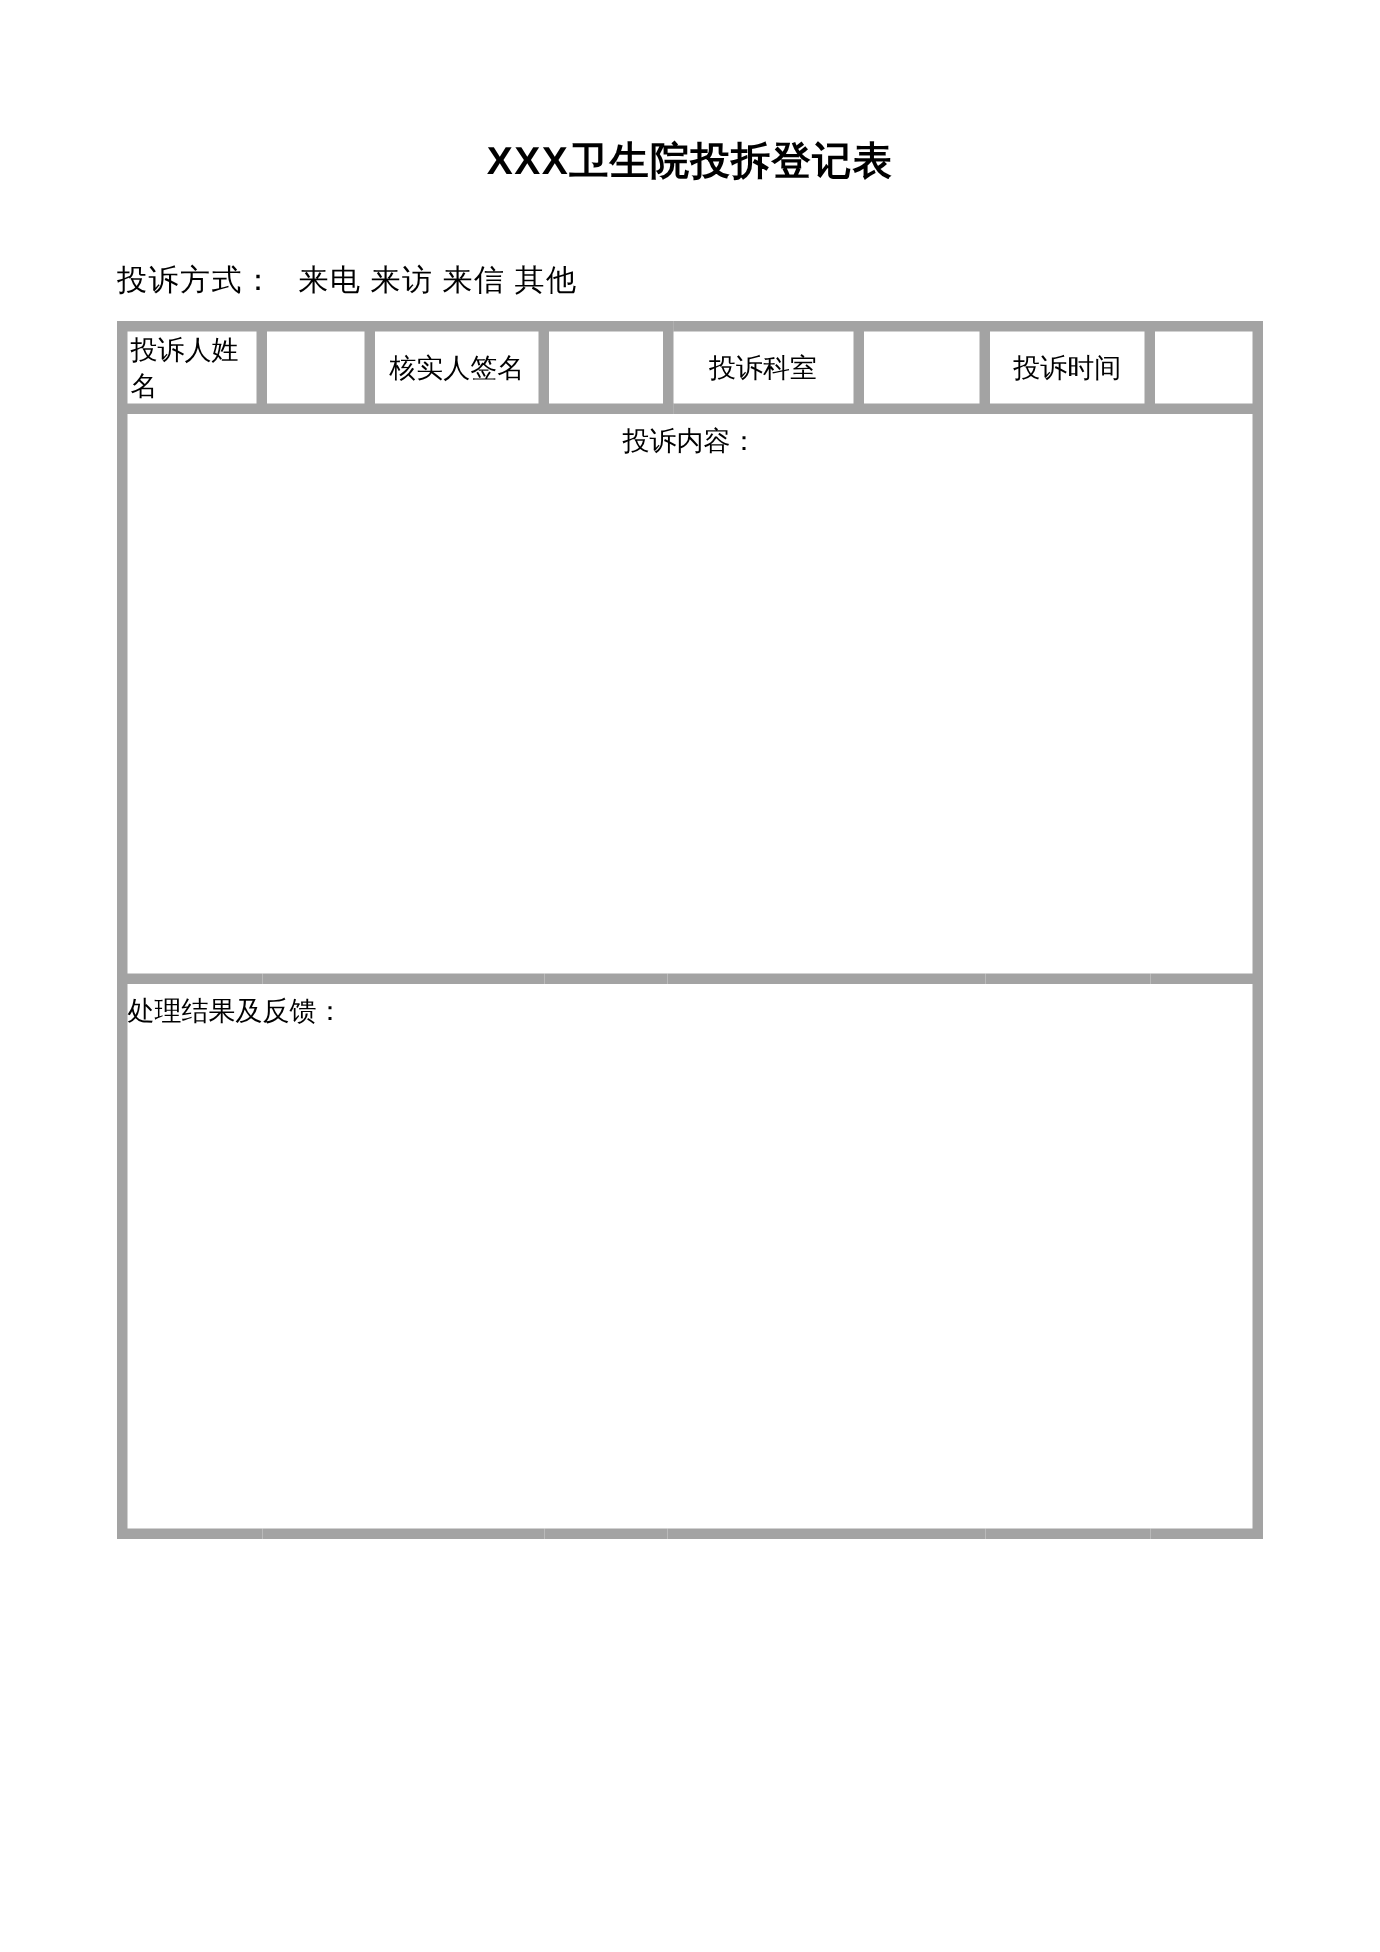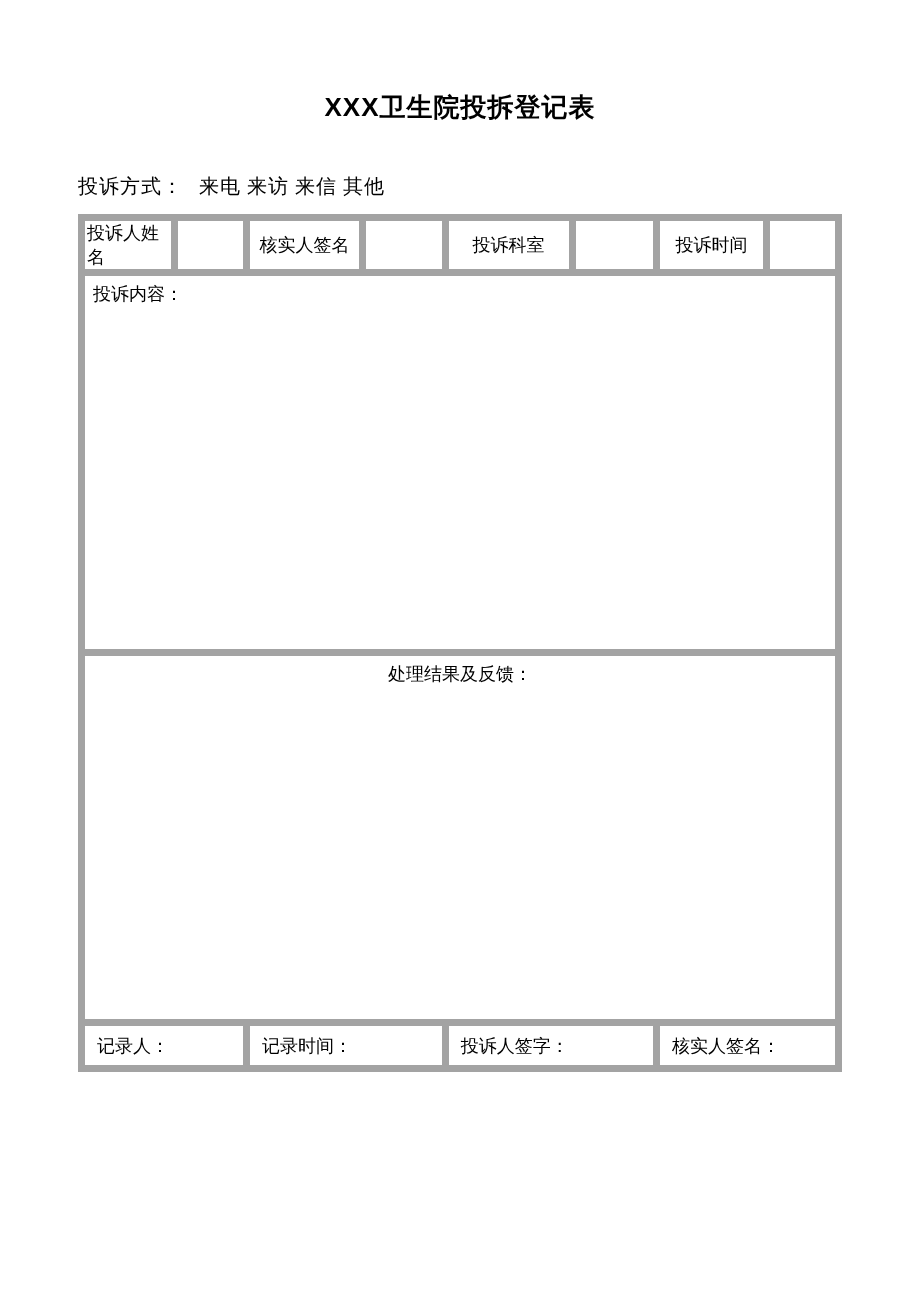--- a/index.html
+++ b/index.html
@@ -44,27 +44,27 @@
     }
     .r1 { height: 50px; }
     .r2 { height: 50px; }
     .r3 { height: 50px; }
     .lbl { text-align: center; }
     .lblL { text-align: left; padding-left: 2px; }
     .big-top {
       height: 380px;
       vertical-align: top;
       padding: 6px 8px;
-      text-align: left;
+      text-align: center;
     }
     .big-bottom {
       height: 370px;
       vertical-align: top;
       padding: 6px 0;
-      text-align: center;
+      text-align: left;
     }
     .foot td { height: 46px; text-align: left; padding-left: 12px; }
     .col1 { width: 88px; }
     .col2 { width: 68px; }
     .col3 { width: 110px; }
     .col4 { width: 78px; }
     .col5 { width: 120px; }
     .col6 { width: 80px; }
     .col7 { width: 104px; }
     .col8 { width: 68px; }
@@ -104,20 +104,14 @@
   <tr>
     <td colspan="8" class="big-top">
       <span>投诉内容：</span>
     </td>
   </tr>
   <tr>
     <td colspan="8" class="big-bottom">
       <span>处理结果及反馈：</span>
     </td>
   </tr>
-  <tr class="foot">
-    <td colspan="2">记录人：</td>
-    <td colspan="2">记录时间：</td>
-    <td colspan="2">投诉人签字：</td>
-    <td colspan="2">核实人签名：</td>
-  </tr>
 </tbody>
   </table>
 
 </body></html>

